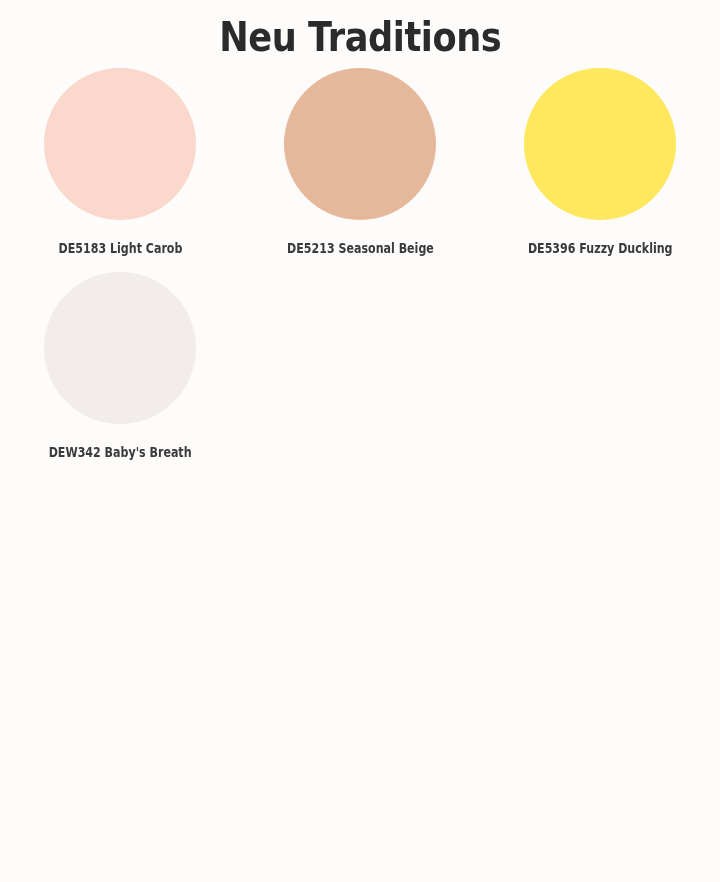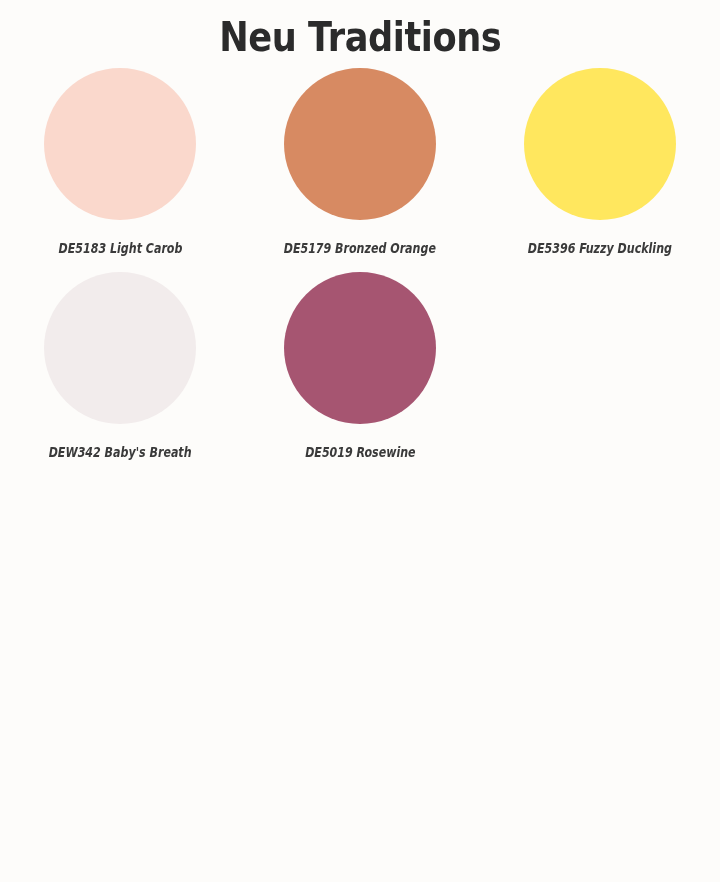--- a/index.html
+++ b/index.html
@@ -43,21 +43,20 @@
   .swatch-grid {
     width: 720px;
     flex: 1;
     display: grid;
     grid-template-columns: repeat(3, 1fr);
     grid-template-rows: repeat(4, 1fr);
     align-items: start;
     justify-items: center;
     padding-top: 8px;
     box-sizing: border-box;
-    font-style: italic;
   }
 
   .swatch-cell {
     width: 100%;
     display: flex;
     flex-direction: column;
     align-items: center;
   }
 
   .swatch-circle {
@@ -86,30 +85,26 @@
 <div class="palette-page">
 
   <h1 class="palette-title">Neu Traditions</h1>
 
   <div class="swatch-grid">
       <div class="swatch-cell">
         <div class="swatch-circle" style="background: rgb(250, 216, 204);"></div>
         <div class="swatch-label">DE5183 Light Carob</div>
       </div>
       <div class="swatch-cell">
-        <div class="swatch-circle" style="background: rgb(215, 138, 98);"></div>
-        <div class="swatch-label">DE5179 Bronzed Orange</div>
+        <div class="swatch-circle" style="background: rgb(229, 184, 156);"></div>
+        <div class="swatch-label">DE5213 Seasonal Beige</div>
       </div>
       <div class="swatch-cell">
         <div class="swatch-circle" style="background: rgb(255, 231, 94);"></div>
         <div class="swatch-label">DE5396 Fuzzy Duckling</div>
       </div>
       <div class="swatch-cell">
         <div class="swatch-circle" style="background: rgb(242, 236, 236);"></div>
         <div class="swatch-label">DEW342 Baby's Breath</div>
       </div>
-      <div class="swatch-cell">
-        <div class="swatch-circle" style="background: rgb(166, 85, 113);"></div>
-        <div class="swatch-label">DE5019 Rosewine</div>
-      </div>
     </div>
 
 </div>
 
 </body></html>

